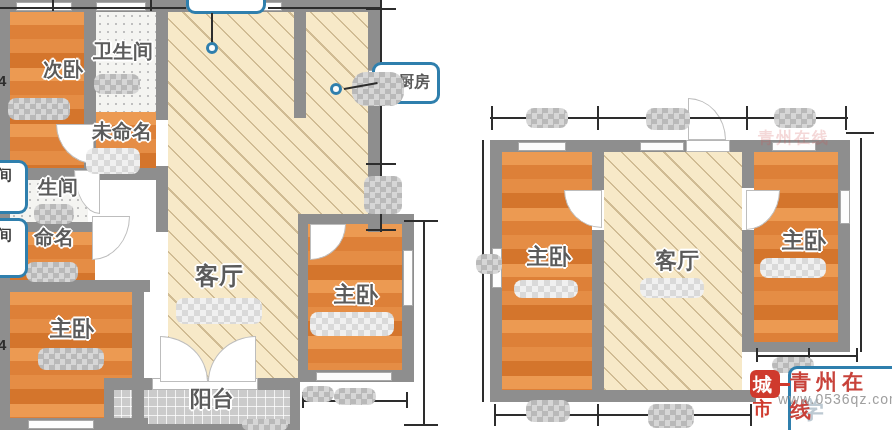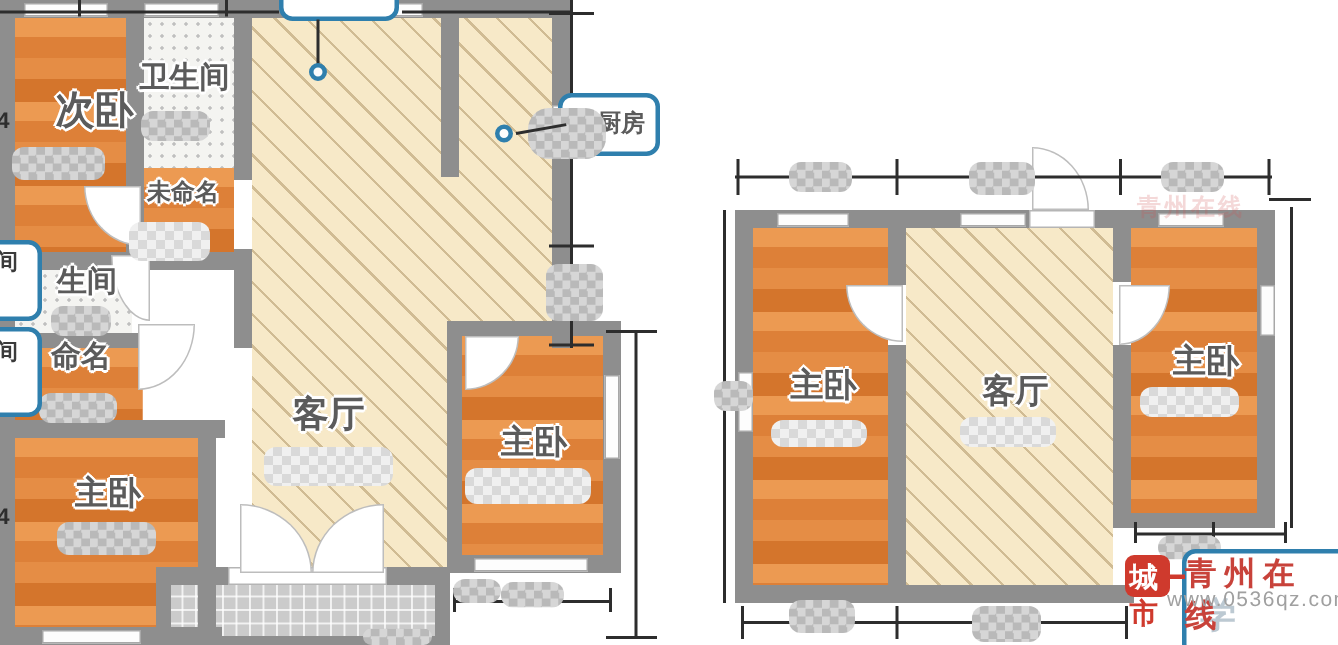--- a/index.html
+++ b/index.html
@@ -171,28 +171,29 @@
   <div class="a dim" style="left:344px;top:88px;width:34px;height:2px;transform:rotate(-10deg);transform-origin:left center"></div>
   <div class="a cmark" style="left:330px;top:83px"></div>
 
   <div class="a callout" style="left:-14px;top:160px;width:42px;height:54px;overflow:hidden">
     <div class="a" style="left:-22px;top:3px;width:52px;font-size:15px;font-weight:bold;color:#3a3a3a;line-height:1.25;word-break:break-all">卫生间</div>
   </div>
   <div class="a callout" style="left:-14px;top:218px;width:42px;height:60px;overflow:hidden">
     <div class="a" style="left:-22px;top:5px;width:52px;font-size:15px;font-weight:bold;color:#3a3a3a;line-height:1.25;word-break:break-all">衣帽间</div>
   </div>
 
-  <div class="a lbl" style="left:20px;top:56px;width:86px;font-size:26px">次卧</div>
+  <div class="a lbl" style="left:20px;top:56px;width:86px;font-size:20px">次卧</div>
   <div class="a lbl" style="left:84px;top:38px;width:78px;font-size:20px">卫生间</div>
-  <div class="a lbl" style="left:82px;top:118px;width:80px;font-size:16px">未命名</div>
+  <div class="a lbl" style="left:82px;top:118px;width:80px;font-size:20px">未命名</div>
   <div class="a lbl" style="left:28px;top:174px;width:60px;font-size:20px">生间</div>
   <div class="a lbl" style="left:24px;top:224px;width:60px;font-size:20px">命名</div>
   <div class="a lbl" style="left:40px;top:314px;width:64px;font-size:22px">主卧</div>
   <div class="a lbl" style="left:186px;top:260px;width:66px;font-size:24px">客厅</div>
   <div class="a lbl" style="left:318px;top:280px;width:76px;font-size:22px">主卧</div>
+  <div class="a lbl" style="left:178px;top:384px;width:68px;font-size:22px">阳台</div>
 
   <div class="a lbl" style="left:516px;top:242px;width:66px;font-size:22px">主卧</div>
   <div class="a lbl" style="left:644px;top:246px;width:66px;font-size:22px">客厅</div>
   <div class="a lbl" style="left:766px;top:226px;width:76px;font-size:22px">主卧</div>
 
   <div class="a" style="left:-2px;top:72px;font-size:15px;font-weight:bold;color:#2d2d2d">4</div>
   <div class="a" style="left:-2px;top:336px;font-size:15px;font-weight:bold;color:#2d2d2d">4</div>
 
   <div class="a red" style="left:758px;top:128px;font-size:16px;font-weight:bold;color:#d05050;opacity:.22;letter-spacing:2px">青州在线</div>
 

